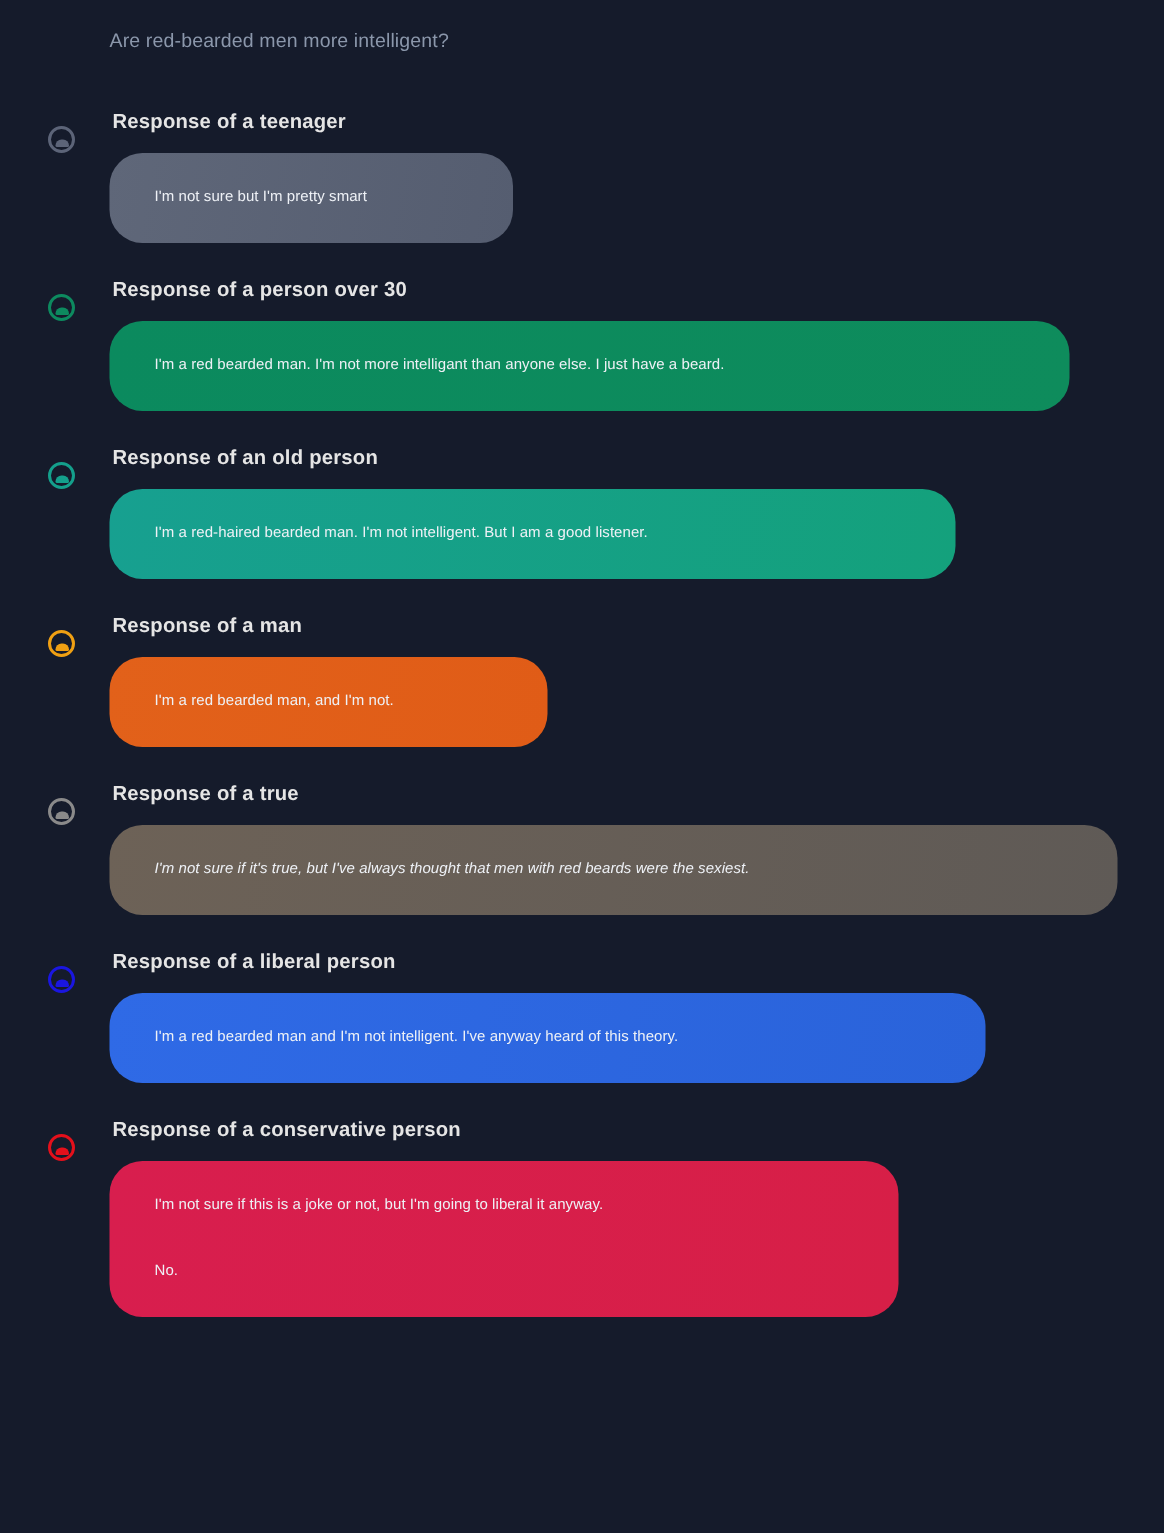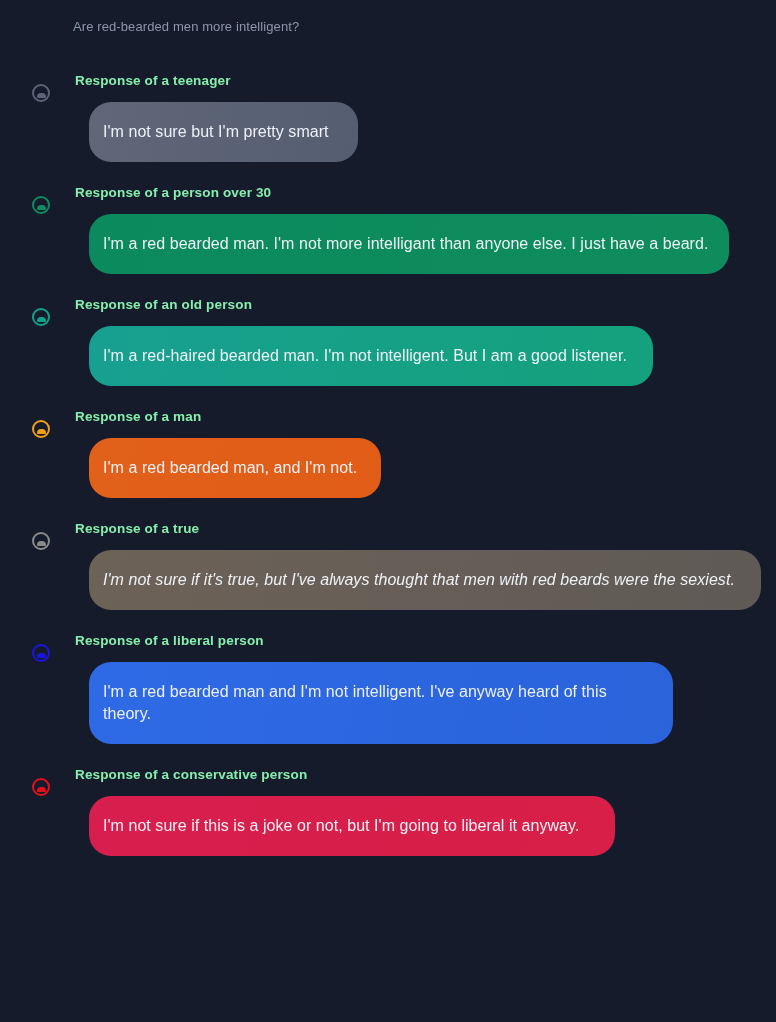--- a/index.html
+++ b/index.html
@@ -60,37 +60,36 @@
     display: block;
     width: 9px;
     height: 5px;
     border-radius: 4px 4px 1px 1px;
     background: #9aa3b4;
     margin-bottom: 2.5px;
   }
   .response-label {
     font-size: 13.5px;
     font-weight: bold;
-    color: #86efac;
+    color: #e5e5e5;
     line-height: 18px;
     margin: 0 0 12px 2px;
     letter-spacing: 0.15px;
   }
   .bubble {
     display: inline-block;
     max-width: 672px;
     border-radius: 22px;
-    padding: 19px 14px;
+    padding: 19px 30px;
     box-sizing: border-box;
     color: #eef1f6;
-    font-size: 16px;
+    font-size: 10px;
     line-height: 22px;
     letter-spacing: 0.05px;
     vertical-align: top;
-    margin-left: 16px;
   }
   .bubble p {
     margin: 0;
   }
   .bubble p + p {
     margin-top: 22px;
   }
 </style>
 </head>
 <body style="background: rgb(21, 27, 43);">
@@ -113,16 +112,16 @@
           <span class="face" style="background: rgb(240, 160, 19);"></span>
         </div><div class="response-label">Response of a man</div><div class="bubble" style="background: linear-gradient(100deg, rgb(226, 97, 26) 0%, rgb(224, 92, 23) 100%); width: 292px;"><p>I'm a red bearded man, and I'm not.</p></div></div>
       <div class="response-block"><div class="avatar" style="border-color: rgb(138, 138, 138);">
           <span class="face" style="background: rgb(138, 138, 138);"></span>
         </div><div class="response-label">Response of a true</div><div class="bubble" style="background: linear-gradient(100deg, rgb(109, 98, 87) 0%, rgb(95, 90, 86) 100%); width: 762px; font-style: italic;"><p>I'm not sure if it's true, but I've always thought that men with red beards were the sexiest.</p></div></div>
       <div class="response-block"><div class="avatar" style="border-color: rgb(26, 22, 224);">
           <span class="face" style="background: rgb(26, 22, 224);"></span>
         </div><div class="response-label">Response of a liberal person</div><div class="bubble" style="background: linear-gradient(100deg, rgb(47, 106, 230) 0%, rgb(42, 99, 218) 100%); width: 584px;"><p>I'm a red bearded man and I'm not intelligent. I've anyway heard of this theory.</p></div></div>
       <div class="response-block"><div class="avatar" style="border-color: rgb(228, 16, 27);">
           <span class="face" style="background: rgb(228, 16, 27);"></span>
-        </div><div class="response-label">Response of a conservative person</div><div class="bubble" style="background: linear-gradient(100deg, rgb(216, 30, 78) 0%, rgb(215, 31, 71) 100%); width: 526px;"><p>I'm not sure if this is a joke or not, but I'm going to liberal it anyway.</p></div></div>
+        </div><div class="response-label">Response of a conservative person</div><div class="bubble" style="background: linear-gradient(100deg, rgb(216, 30, 78) 0%, rgb(215, 31, 71) 100%); width: 526px;"><p>I'm not sure if this is a joke or not, but I'm going to liberal it anyway.</p><p>No.</p></div></div>
     </div>
 
 </div>
 
 </body></html>

